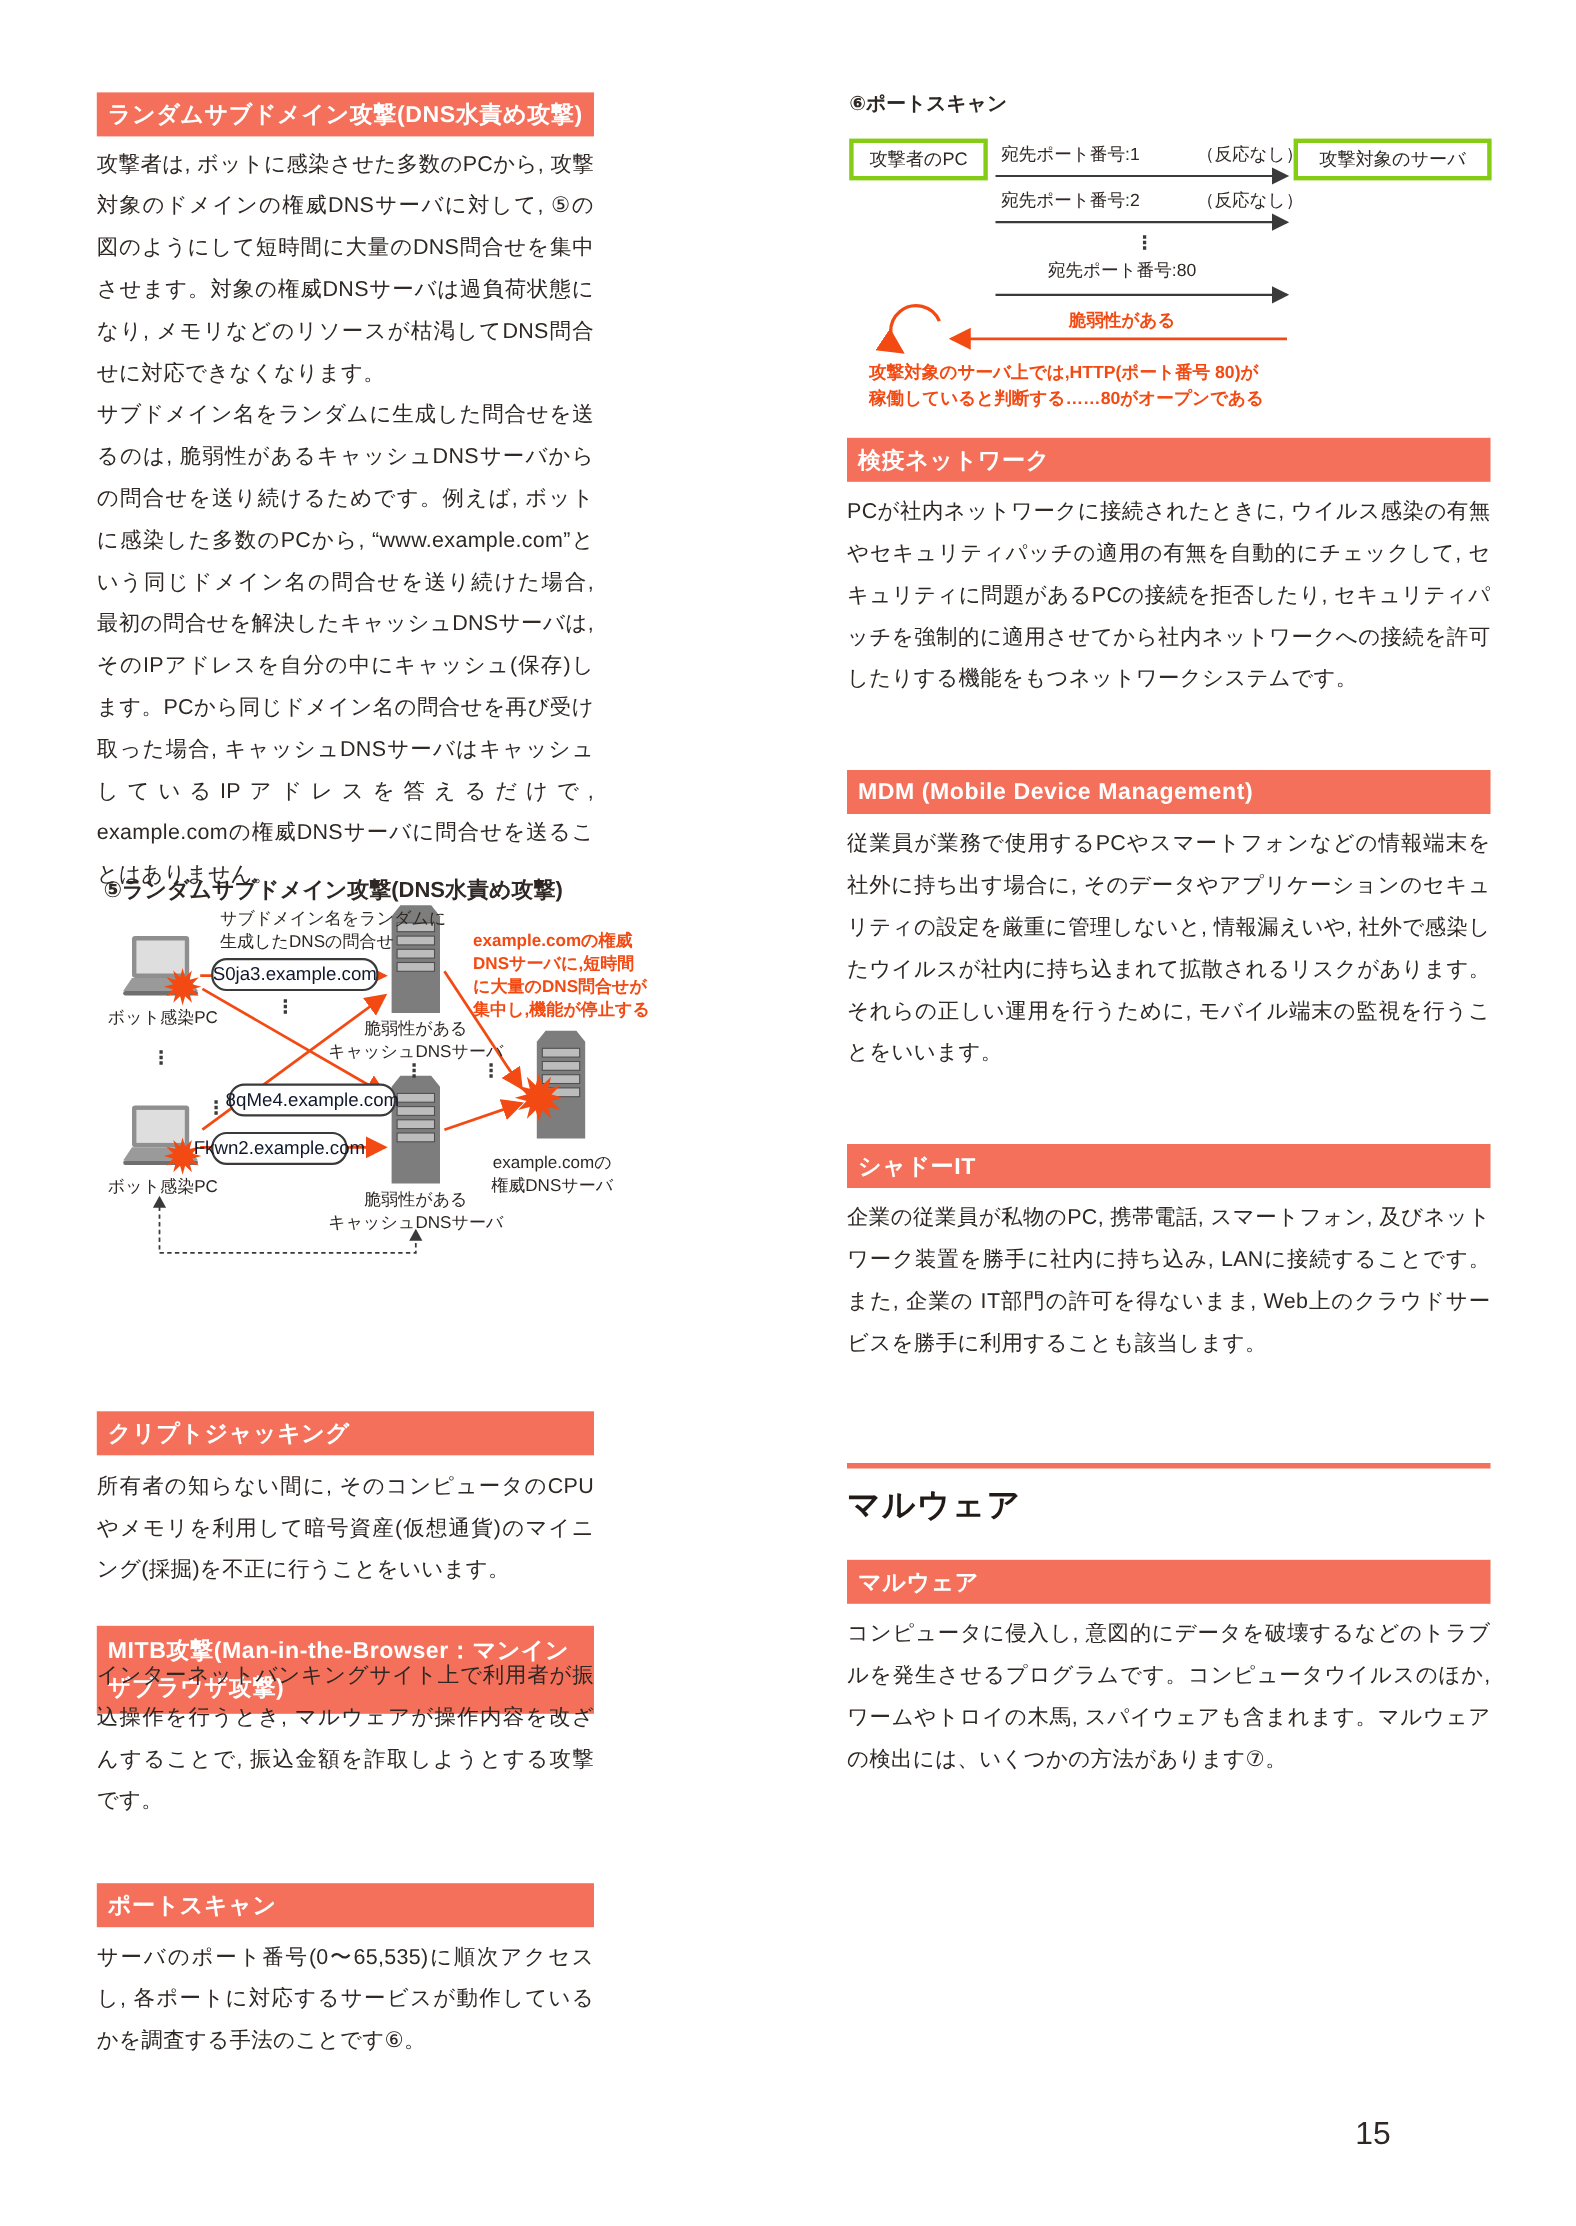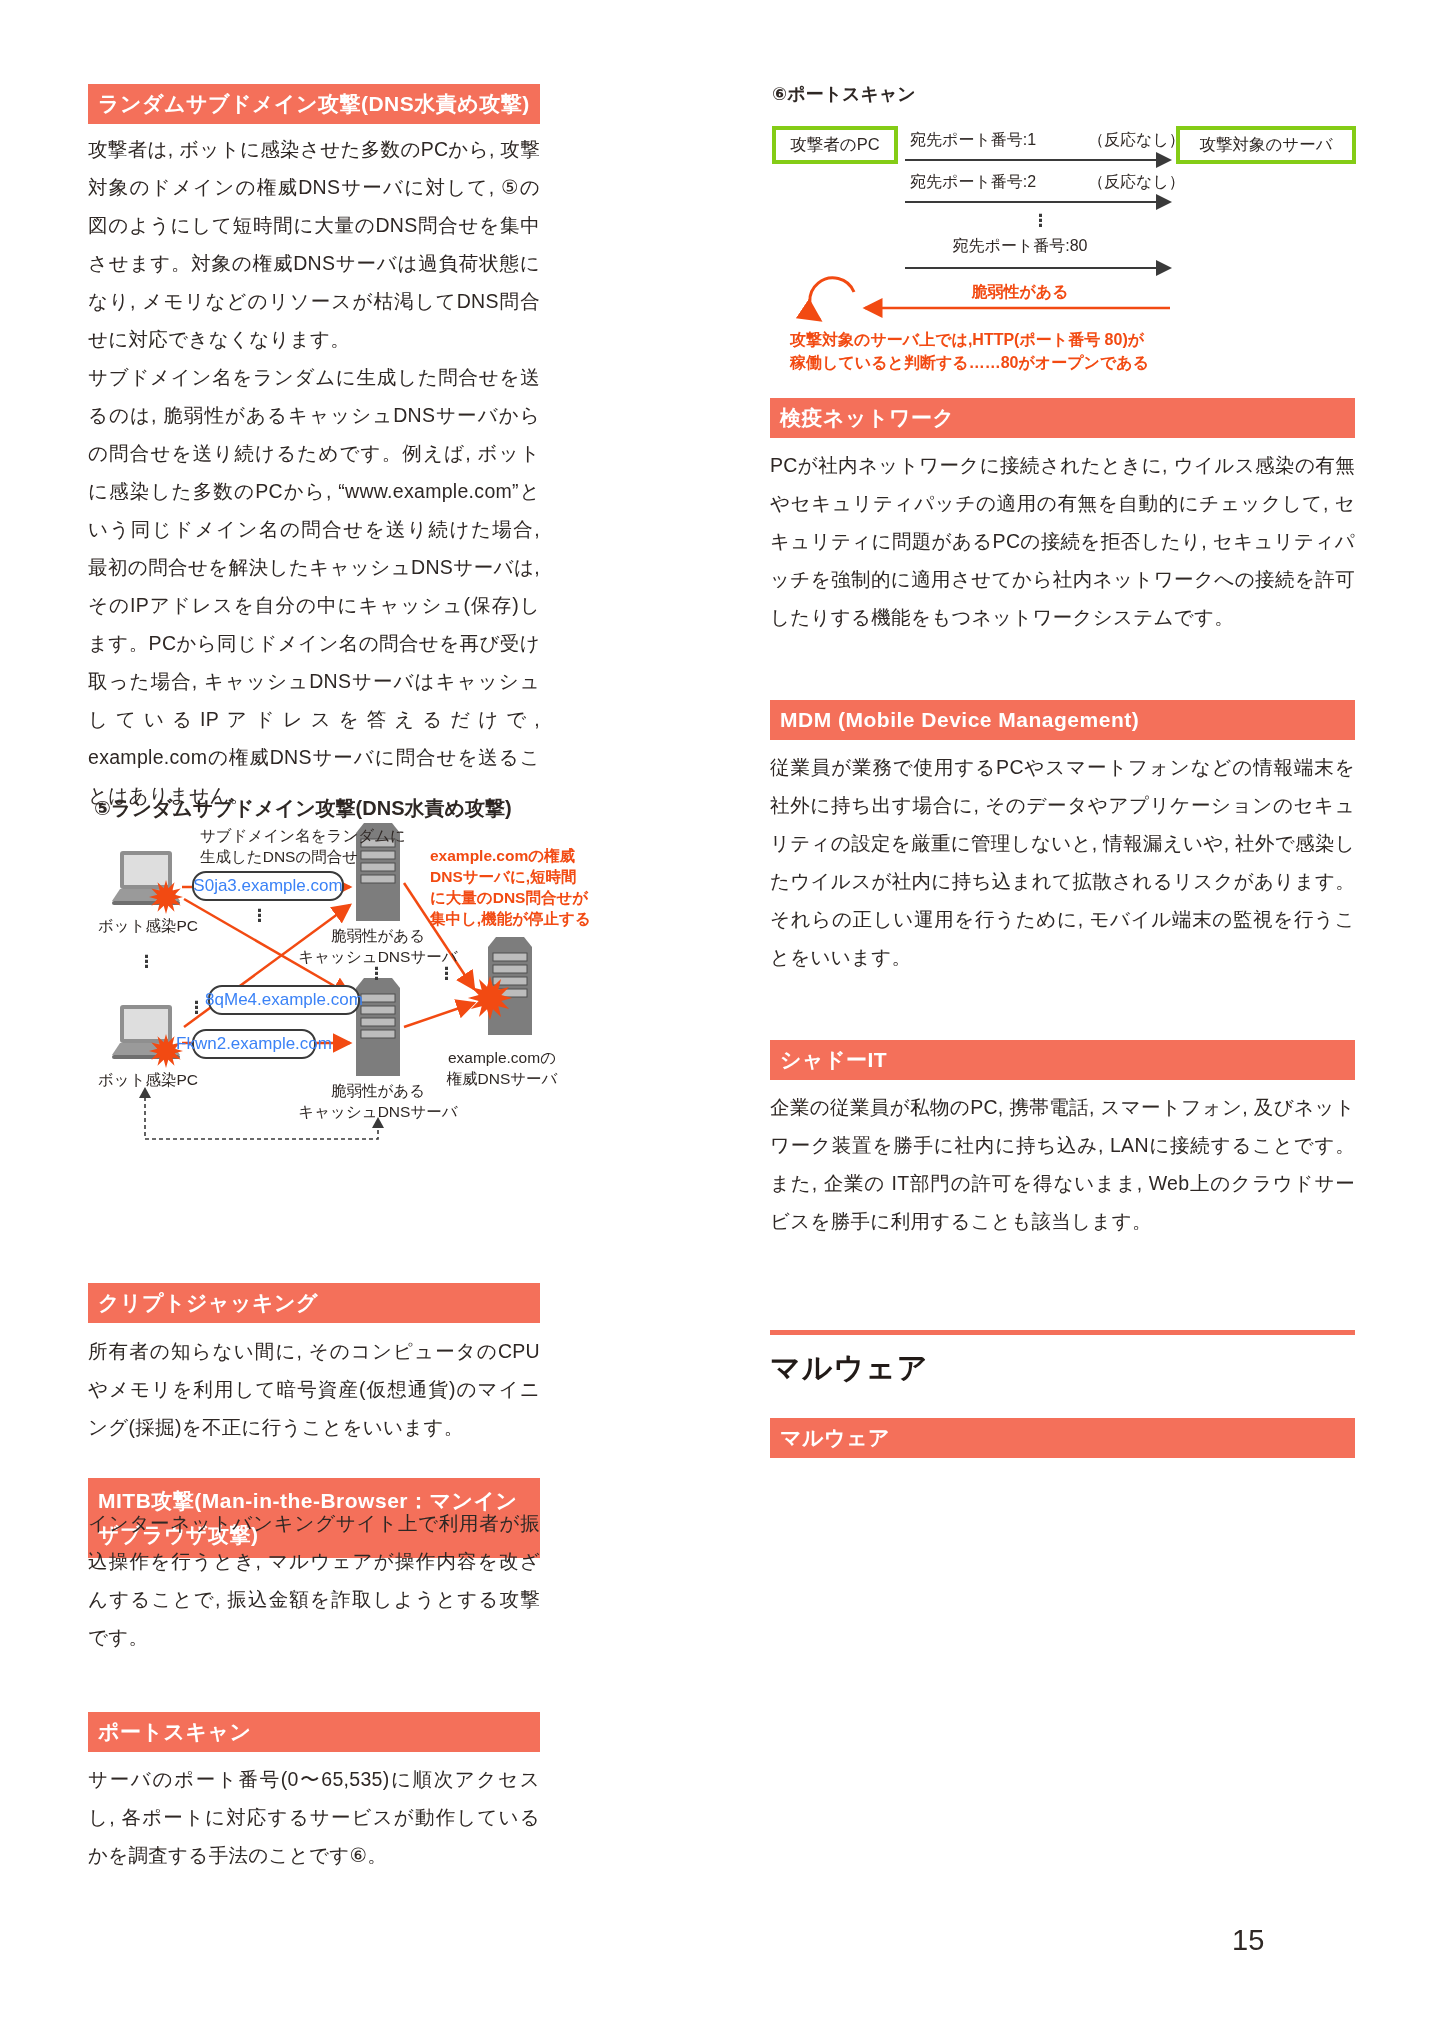--- a/index.html
+++ b/index.html
@@ -12,21 +12,21 @@
   .hbar.wrap{display:block;line-height:34px;padding:6px 10px;}
   .body-txt{font-size:19.5px;line-height:38px;text-align:justify;letter-spacing:0.3px;}
   .body-txt p{margin:0;}
   .small-note{font-size:15.5px;line-height:23.5px;text-align:justify;}
   .fig-title{font-weight:bold;font-size:20px;color:#2e2724;}
   .pre{white-space:pre-line;}
   .dlabel{font-size:15.5px;line-height:21px;color:#2e2724;}
   .center{text-align:center;}
   .warn{color:#f24a12;font-weight:bold;font-size:15.5px;line-height:21px;}
   .dbox{background:#fff;border:2px solid #3a3a3a;border-radius:14px;font-size:17px;
-        display:flex;align-items:center;justify-content:center;color:#3b82f6;}
+        display:flex;align-items:center;justify-content:center;color:#0f172a;}
   .sqbox{background:#fff;border:4px solid #84cc16;font-size:16.5px;
         display:flex;align-items:center;justify-content:center;color:#2e2724;}
   .vdots{font-size:17px;font-weight:bold;color:#3a3a3a;line-height:1;}
   .portlbl{font-size:16px;color:#2e2724;}
   .orange-txt{color:#f24a12;font-weight:bold;font-size:16px;line-height:23px;}
   .chapter{font-size:30px;font-weight:800;color:#211a17;letter-spacing:1px;}
   .rule{background:#f4705a;height:5px;}
   .pageno{font-size:29px;color:#2e2724;}
 </style>
 </head>
@@ -201,15 +201,18 @@
   <div class="abs body-txt" style="left:770px;top:1088px;width:585px;">
     <p>企業の従業員が私物のPC, 携帯電話, スマートフォン, 及びネットワーク装置を勝手に社内に持ち込み, LANに接続することです。また, 企業の IT部門の許可を得ないまま, Web上のクラウドサービスを勝手に利用することも該当します。</p>
   </div>
 
   <div class="abs rule" style="left:770px;top:1330px;width:585px;"></div>
   <div class="abs chapter" style="left:770px;top:1348px;">マルウェア</div>
 
   <div class="abs hbar" style="left:770px;top:1418px;width:585px;height:40px;">
     <span>マルウェア</span>
   </div>
+  <div class="abs body-txt" style="left:770px;top:1466px;width:585px;">
+    <p>コンピュータに侵入し, 意図的にデータを破壊するなどのトラブルを発生させるプログラムです。コンピュータウイルスのほか, ワームやトロイの木馬, スパイウェアも含まれます。マルウェアの検出には、いくつかの方法があります⑦。</p>
+  </div>
 
   <div class="abs pageno" style="left:1232px;top:1924px;">15</div>
 </div>
 
 </body></html>

